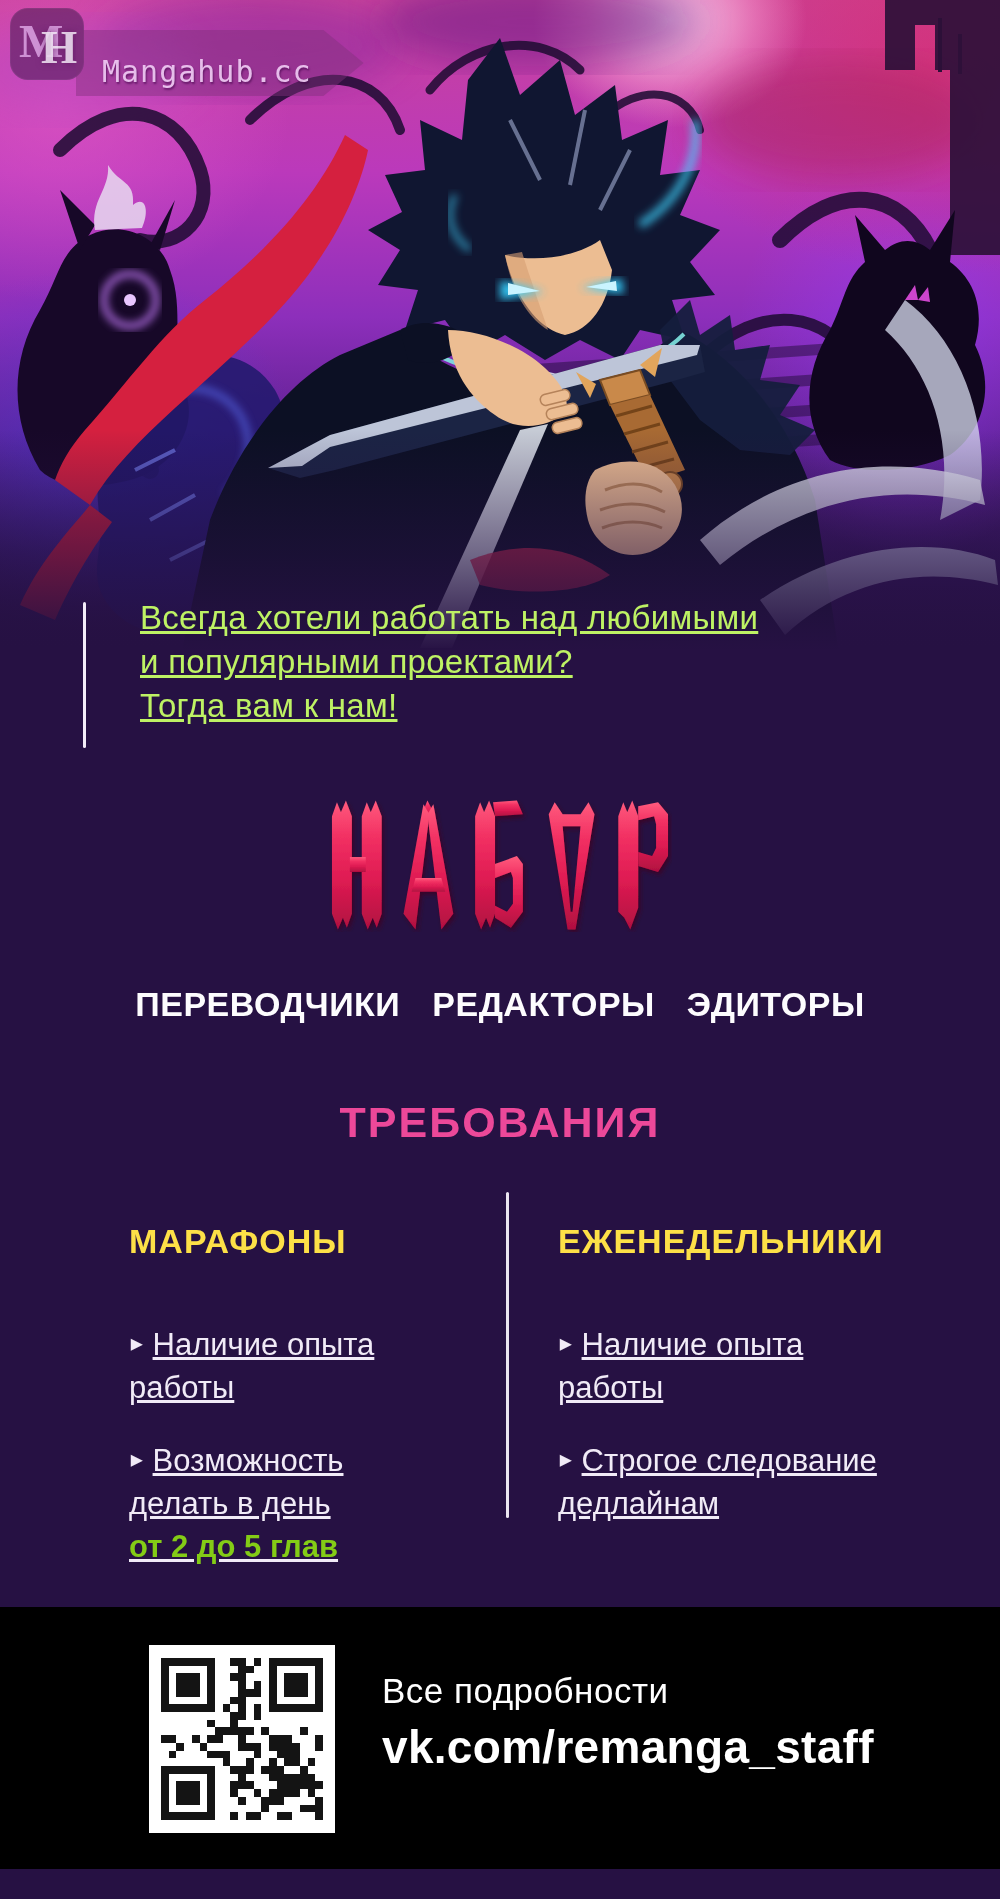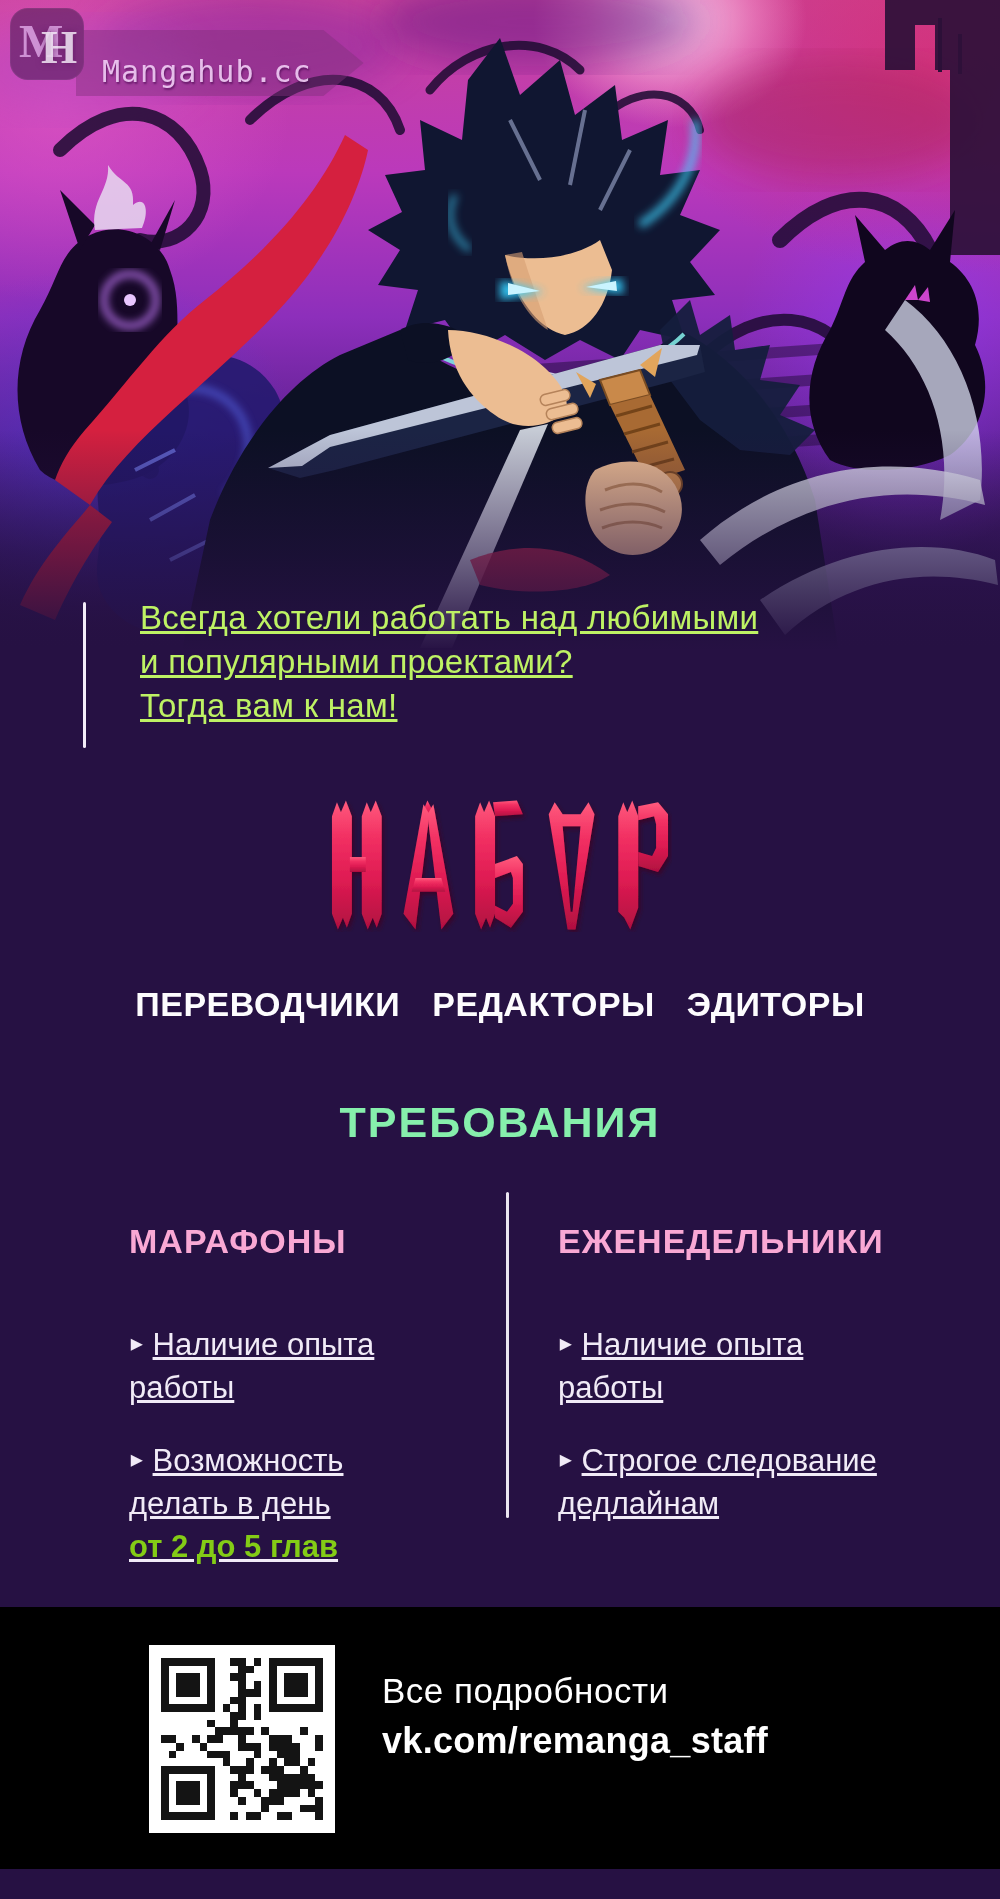--- a/index.html
+++ b/index.html
@@ -49,36 +49,36 @@
   .intro-bar{position:absolute;left:83px;top:602px;width:3px;height:146px;background:#f3edf8;border-radius:2px;}
   .intro{position:absolute;left:140px;top:596px;color:#bef264;font-size:33px;line-height:44px;letter-spacing:.3px;text-decoration:underline;}
   
   .nabor{position:absolute;left:50%;top:798px;transform:translateX(-50%);width:344px;height:134px;}
   .sr-only{position:absolute;width:1px;height:1px;overflow:hidden;opacity:0;}
   
   .roles{position:absolute;left:0;top:985px;width:1000px;display:flex;justify-content:center;}
   .roles span{font-size:34px;font-weight:700;letter-spacing:.5px;color:#fdfcfe;margin:0 16px;white-space:nowrap;}
   
   .req-heading{position:absolute;left:0;top:1098px;width:1000px;text-align:center;
-    font-size:43px;font-weight:700;letter-spacing:2px;color:#86efac;}
+    font-size:43px;font-weight:700;letter-spacing:2px;color:#ec4899;}
   .divider{position:absolute;left:506px;top:1192px;width:3px;height:326px;background:rgba(246,241,250,.95);border-radius:2px;}
   .col{position:absolute;top:1222px;color:#f1ebf7;}
   .col-a{left:129px;width:352px;}
   .col-b{left:558px;width:385px;}
-  .col h3{margin:0 0 62px 0;font-size:34px;font-weight:600;letter-spacing:1px;color:#f9a8d4;}
+  .col h3{margin:0 0 62px 0;font-size:34px;font-weight:600;letter-spacing:1px;color:#fde047;}
   .item{font-size:31px;line-height:43px;margin:0 0 30px 0;text-decoration:underline;}
   .item .marker{display:inline-block;transform:scale(.78) translateY(-2px);margin-right:8px;}
   .item .bold{font-weight:700;color:#84cc16;}
   
   .band{position:absolute;left:0;top:1607px;width:1000px;height:262px;background:#000000;}
   .qr{position:absolute;left:149px;top:38px;width:186px;height:188px;background:#ffffff;}
   .qr svg{position:absolute;left:12px;top:13px;}
   .band-text{position:absolute;left:382px;top:64px;color:#ffffff;}
   .band-line1{font-size:35px;font-weight:400;letter-spacing:.5px;}
-  .band-line2{font-size:36px;font-weight:700;letter-spacing:.3px;margin-top:9px;}
+  .band-line2{font-size:46px;font-weight:700;letter-spacing:.3px;margin-top:9px;}
   .bottom-strip{position:absolute;left:0;top:1869px;width:1000px;height:30px;background:#261143;}
 </style>
 </head>
 <body>
 
 <div class="page">
 
   <div class="hero">
     <svg width="1000" height="660" viewBox="0 0 1000 660" aria-hidden="true">
       <defs>

